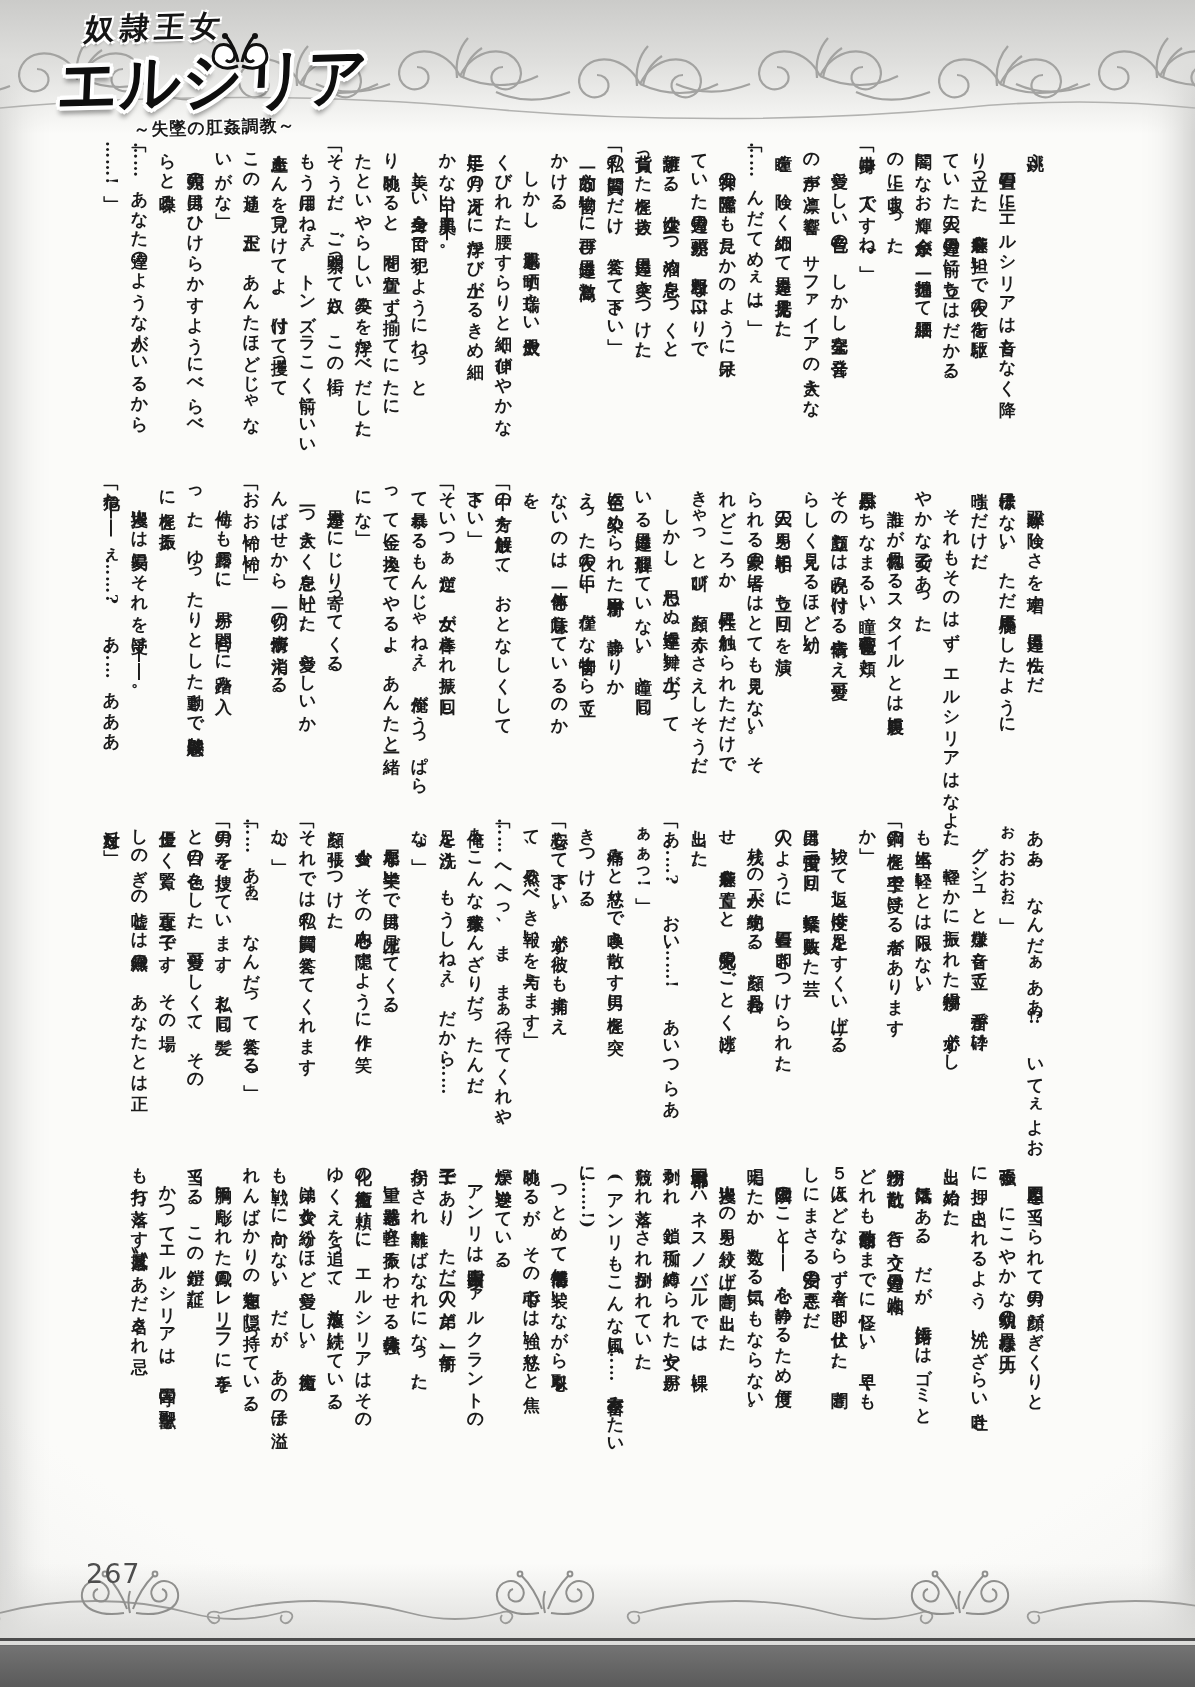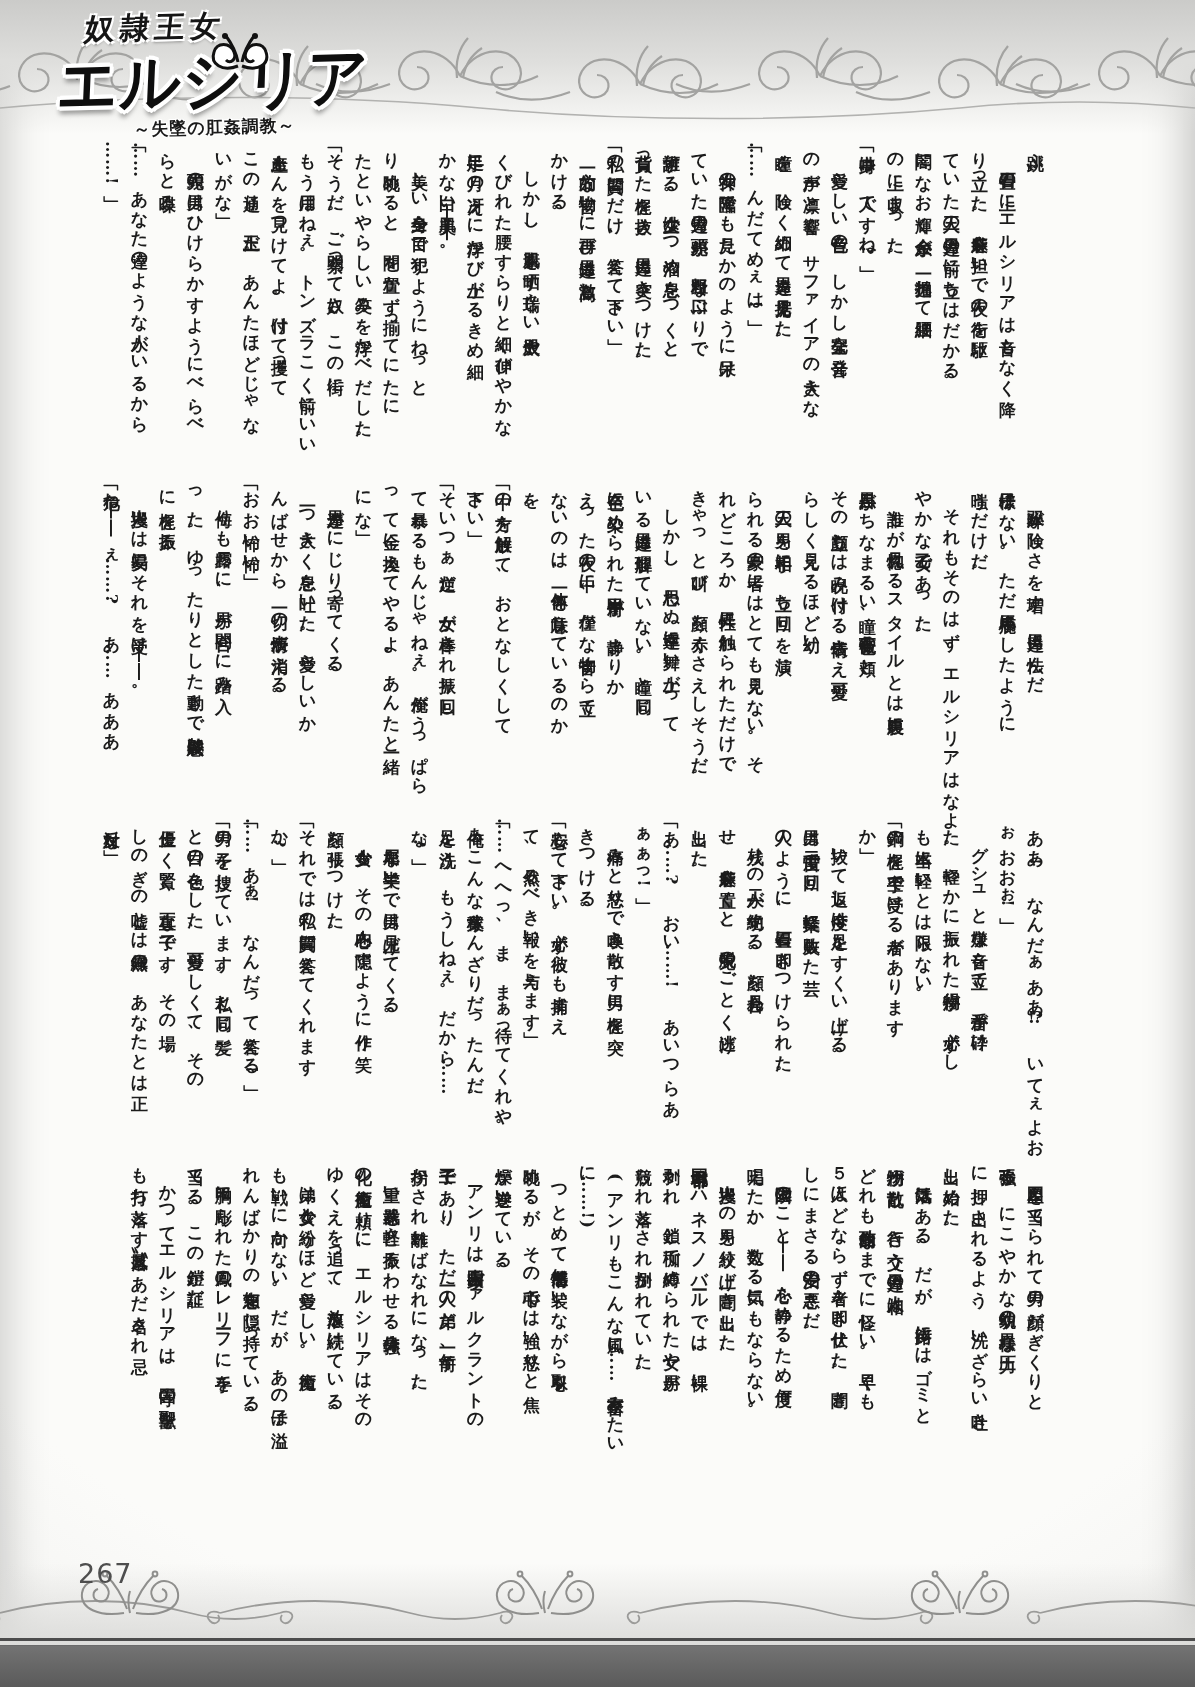--- a/index.html
+++ b/index.html
@@ -53,21 +53,21 @@
     position:absolute;left:0;bottom:42px;width:1195px;height:96px;
     background:linear-gradient(0deg,#dcdcda 0%,rgba(244,244,242,0) 85%);
   }
   .rule-thick{position:absolute;left:0;bottom:46px;width:1195px;height:3px;background:#4c4c4c;}
   .rule-thin{position:absolute;left:0;bottom:41px;width:1195px;height:1px;background:#6a6a6a;}
   .bottom-strip{
     position:absolute;left:0;bottom:0;width:1195px;height:41px;
     background:linear-gradient(180deg,#737373 0%,#5a5a5a 100%);
   }
   .page-number{
-    position:absolute;left:78px;bottom:98px;
+    position:absolute;left:86px;bottom:98px;
     font-family:"DejaVu Sans","Liberation Sans",sans-serif;
     font-size:27px;color:#4e4e4e;letter-spacing:1px;z-index:3;
   }
 </style>
 </head>
 <body>
 
 <div class="page">
 
   <div class="top-border">

